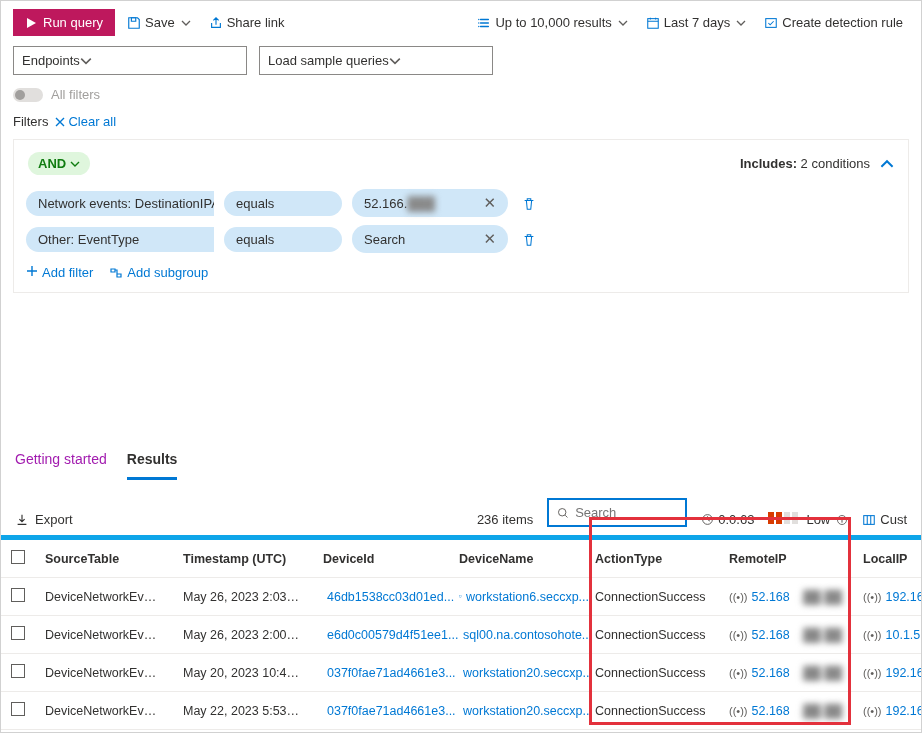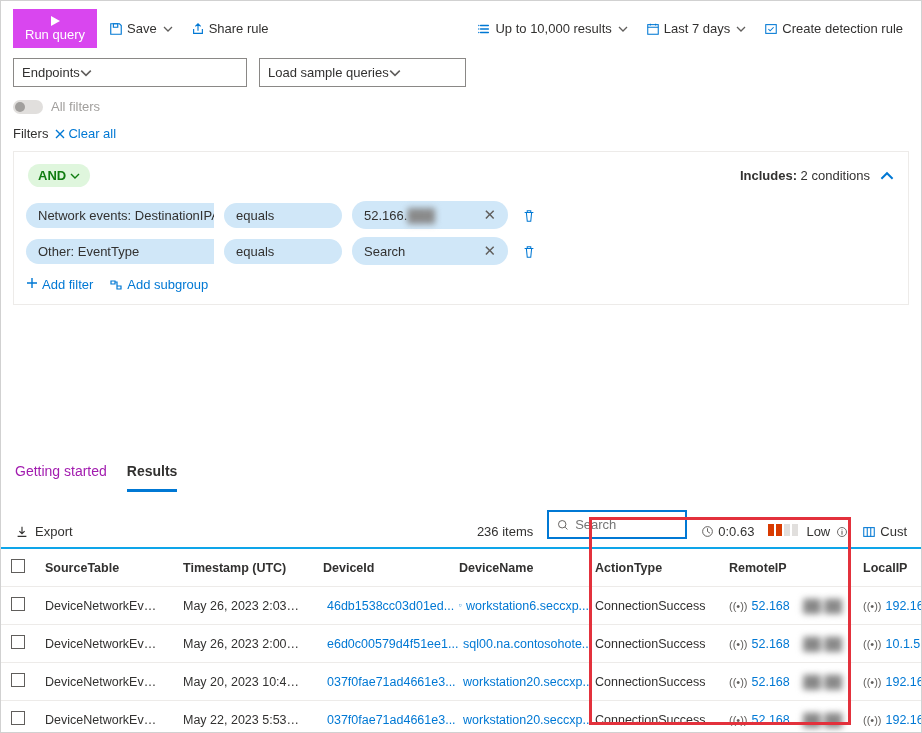--- a/index.html
+++ b/index.html
@@ -14,29 +14,29 @@
     overflow: hidden;
     position: relative;
   }
   .toolbar {
     display: flex;
     align-items: center;
     padding: 8px 12px 6px;
     gap: 6px;
   }
   .btn-primary {
-    background: #d946ef;
+    background: #be185d;
     color: #fff;
     border: none;
     padding: 6px 12px;
     display: flex;
     align-items: center;
+    gap: 6px;
     font-size: 13px;
     cursor: pointer;
-    flex-direction: column;
   }
   .toolbar-link {
     display: flex;
     align-items: center;
     gap: 4px;
     padding: 4px 6px;
     color: #323130;
     cursor: pointer;
   }
   .toolbar-link svg, .btn-primary svg { flex-shrink: 0; }
@@ -49,21 +49,21 @@
   }
   .select-box {
     border: 1px solid #8a8886;
     padding: 6px 8px;
     display: flex;
     align-items: center;
     justify-content: flex-start;
     cursor: pointer;
   }
   .select-box.first { width: 234px; }
-  .select-box.second { width: 207px; }
+  .select-box.second { width: 234px; }
   .allfilters-row {
     display: flex;
     align-items: center;
     gap: 8px;
     padding: 4px 12px 8px;
   }
   .toggle {
     width: 30px; height: 14px; border-radius: 7px;
     background: #e1dfdd; position: relative;
   }
@@ -134,21 +134,21 @@
   .severity-bars span{display:inline-block;width:6px;height:12px;margin-right:2px;}
   .table { width: 100%; }
   .thead, .trow {
     display: grid;
     grid-template-columns: 34px 138px 140px 136px 136px 134px 134px 80px;
     align-items: center;
     padding: 10px 10px;
     border-bottom: 1px solid #edebe9;
     font-size: 12.5px;
   }
-  .thead { font-weight:600; color:#323130; border-top:2px solid #0ea5e9;}
+  .thead { font-weight:600; color:#323130; border-top:5px solid #0ea5e9;}
   .trow { min-height: 38px; }
   .cbox { width:14px; height:14px; border:1px solid #605e5c; display:inline-block;}
   .cell-link { color:#0078d4; white-space:nowrap; overflow:hidden; text-overflow:ellipsis; padding-right:6px;}
   .cell { white-space:nowrap; overflow:hidden; text-overflow:ellipsis; padding-right:23px;}
   .iconcell { display:flex; align-items:center; gap:4px; }
   .ip-icon { color:#605e5c; font-size:11px;}
   .redbox {
     position:absolute;
     border: 3px solid #e3313c;
     pointer-events:none;
@@ -172,21 +172,21 @@
       </svg>
     <span>Save</span>
     <svg class="chev" width="10" height="10" viewBox="0 0 10 10">
         <path d="M1 3l4 4 4-4" fill="none" stroke="#605e5c" stroke-width="1.3"></path>
       </svg>
   </div>
   <div class="toolbar-link">
     <svg width="14" height="14" viewBox="0 0 16 16">
         <path d="M3 8v5h10V8M8 2v8M5 5l3-3 3 3" fill="none" stroke="#0078d4" stroke-width="1.3"></path>
       </svg>
-    <span>Share rule</span>
+    <span>Share link</span>
   </div>
   <div class="spacer"></div>
   <div class="toolbar-link">
     <svg width="14" height="14" viewBox="0 0 16 16">
         <path d="M4 4h9M4 8h9M4 12h9M2 4h0M2 8h0M2 12h0" stroke="#0078d4" stroke-width="1.5" stroke-linecap="round"></path>
       </svg>
     <span>Up to 10,000 results</span>
     <svg class="chev" width="10" height="10" viewBox="0 0 10 10">
         <path d="M1 3l4 4 4-4" fill="none" stroke="#605e5c" stroke-width="1.3"></path>
       </svg>

